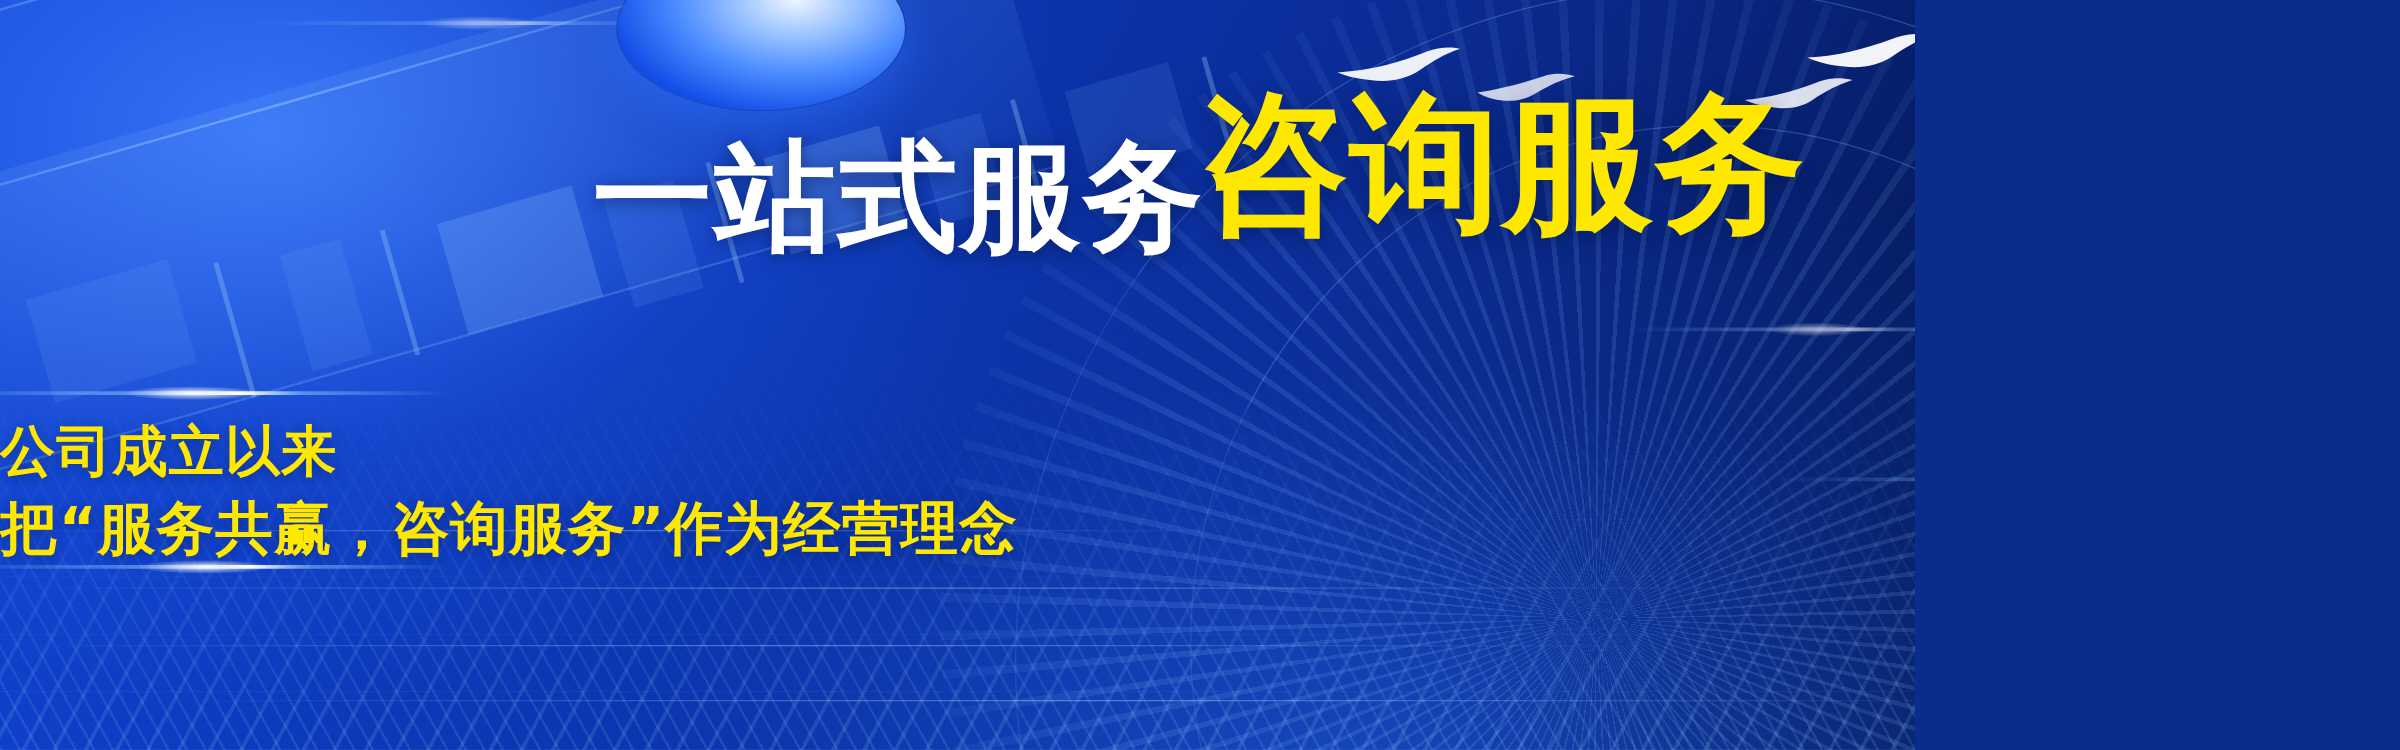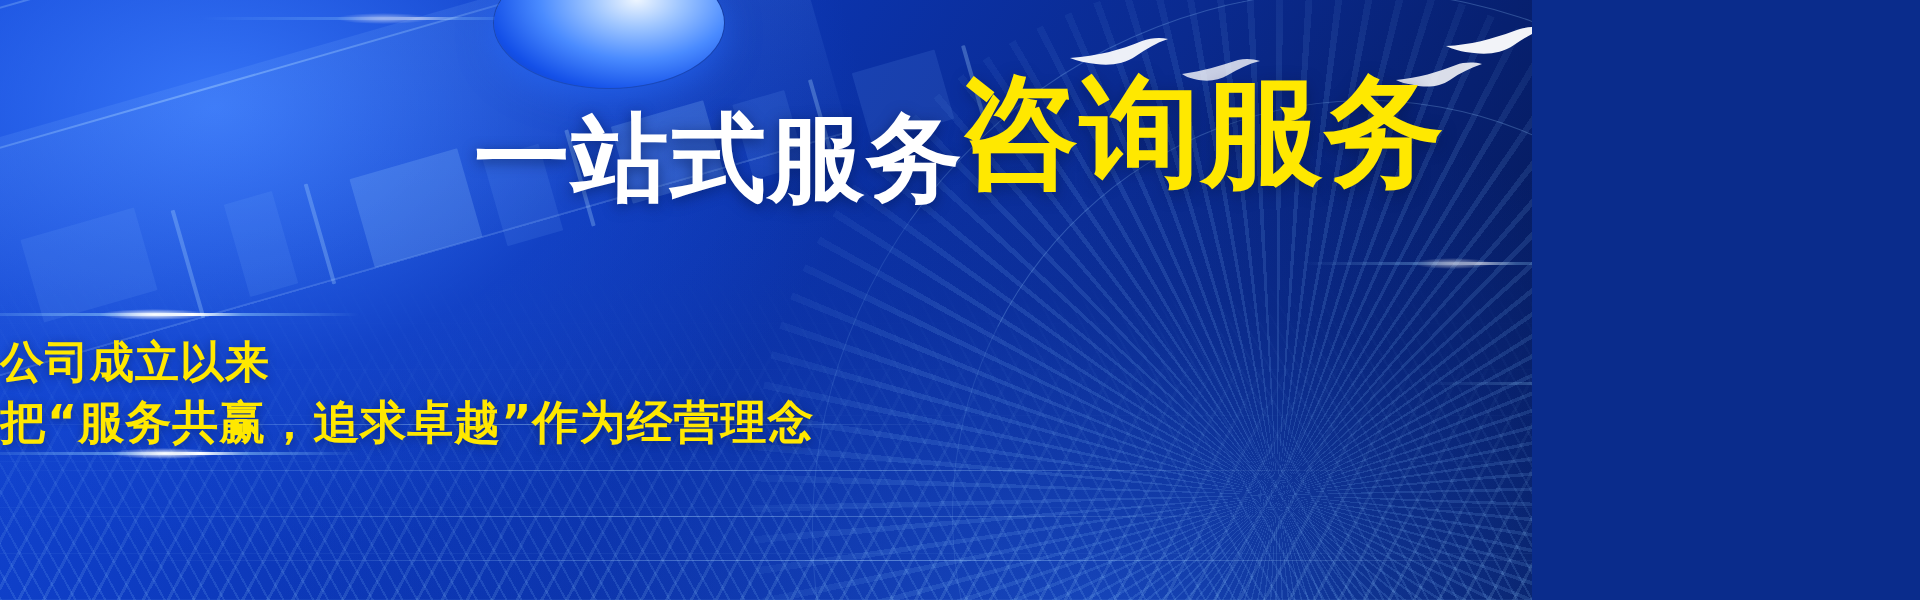--- a/index.html
+++ b/index.html
@@ -223,16 +223,16 @@
       </svg>
     </div>
   </div>
 
   <div id="headline">
     <span id="headline-main">一站式服务</span><span id="headline-accent">咨询服务</span>
   </div>
 
   <div id="tagline">
     <span class="tl tl-1">公司成立以来</span>
-    <span class="tl">把“服务共赢，追求卓越”作为经营理念</span>
+    <span class="tl">把“服务共赢，咨询服务”作为经营理念</span>
   </div>
 
 </div>
 
 </body></html>

